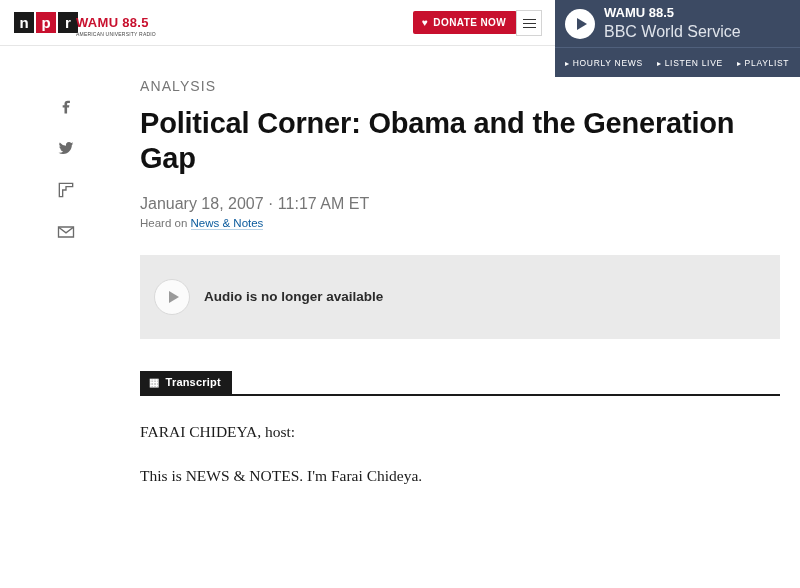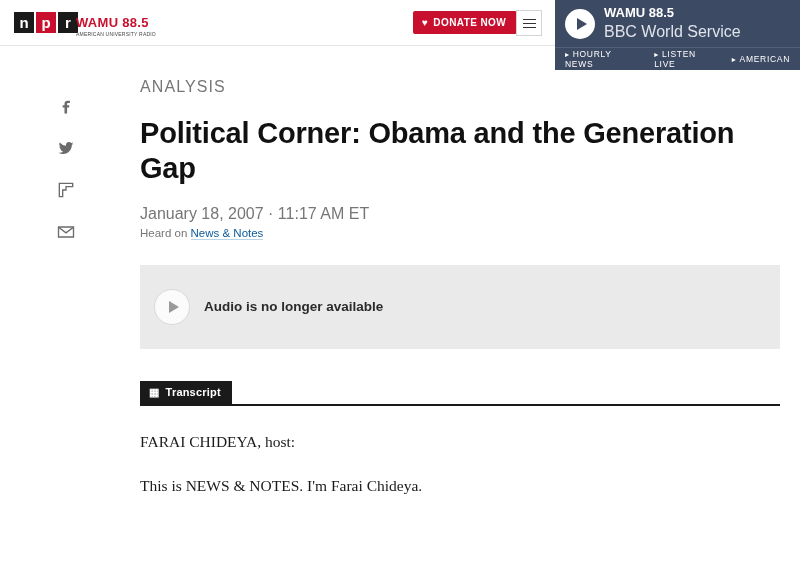--- a/index.html
+++ b/index.html
@@ -132,21 +132,21 @@
   }
   .station-sub {
     font-size: 16px;
     color: #dfe3ea;
     margin-top: 2px;
   }
   .station-links {
     display: flex;
     align-items: center;
     gap: 14px;
-    height: 23px;
+    height: 30px;
     padding: 0 10px;
     border-top: 1px solid #50607c;
     background: #3c4a63;
   }
   .station-links a {
     color: #fff;
     font-size: 8.5px;
     letter-spacing: .7px;
     text-decoration: none;
     cursor: pointer;
@@ -173,25 +173,25 @@
   }
 
   
   .article {
     position: absolute;
     left: 140px;
     top: 78px;
     width: 640px;
   }
   .kicker {
-    font-size: 16px;
+    font-size: 14px;
     letter-spacing: 1.1px;
     color: #767676;
     text-transform: uppercase;
-    margin-bottom: 20px;
+    margin-bottom: 12px;
   }
   h1.title {
     font-family: "Liberation Sans", sans-serif;
     font-size: 29px;
     line-height: 1.22;
     font-weight: bold;
     color: #111;
     margin: 12px 0 18px 0;
     letter-spacing: -0.2px;
     max-width: 640px;
@@ -315,21 +315,21 @@
         <div class="play-tri"></div>
       </div>
       <div>
         <div class="station-name">WAMU 88.5</div>
         <div class="station-sub">BBC World Service</div>
       </div>
     </div>
     <div class="station-links">
       <a>HOURLY NEWS</a>
       <a>LISTEN LIVE</a>
-      <a>AMERICAN</a>
+      <a>PLAYLIST</a>
     </div>
   </div>
 </div>
 
 <div class="share-rail">
   <svg class="sicon" viewBox="0 0 24 24">
     <path d="M14.5 8.5h2.2V5.6h-2.6c-2.6 0-3.9 1.5-3.9 3.8v1.6H8v2.9h2.2V21h3.1v-7.1h2.3l.4-2.9h-2.7V9.8c0-.9.3-1.3 1.2-1.3z"></path>
   </svg>
   <svg class="sicon" viewBox="0 0 24 24">
     <path d="M21 6.5c-.7.3-1.4.5-2.1.6.8-.5 1.3-1.2 1.6-2-.7.4-1.5.7-2.3.9a3.6 3.6 0 0 0-6.2 3.3A10.3 10.3 0 0 1 4.5 5.5a3.6 3.6 0 0 0 1.1 4.8c-.6 0-1.2-.2-1.6-.4 0 1.8 1.2 3.3 2.9 3.6-.5.1-1 .2-1.6.1.4 1.5 1.8 2.5 3.4 2.5A7.3 7.3 0 0 1 3 17.6a10.3 10.3 0 0 0 5.6 1.6c6.7 0 10.4-5.6 10.4-10.4v-.5c.7-.5 1.3-1.1 1.8-1.8z"></path>

